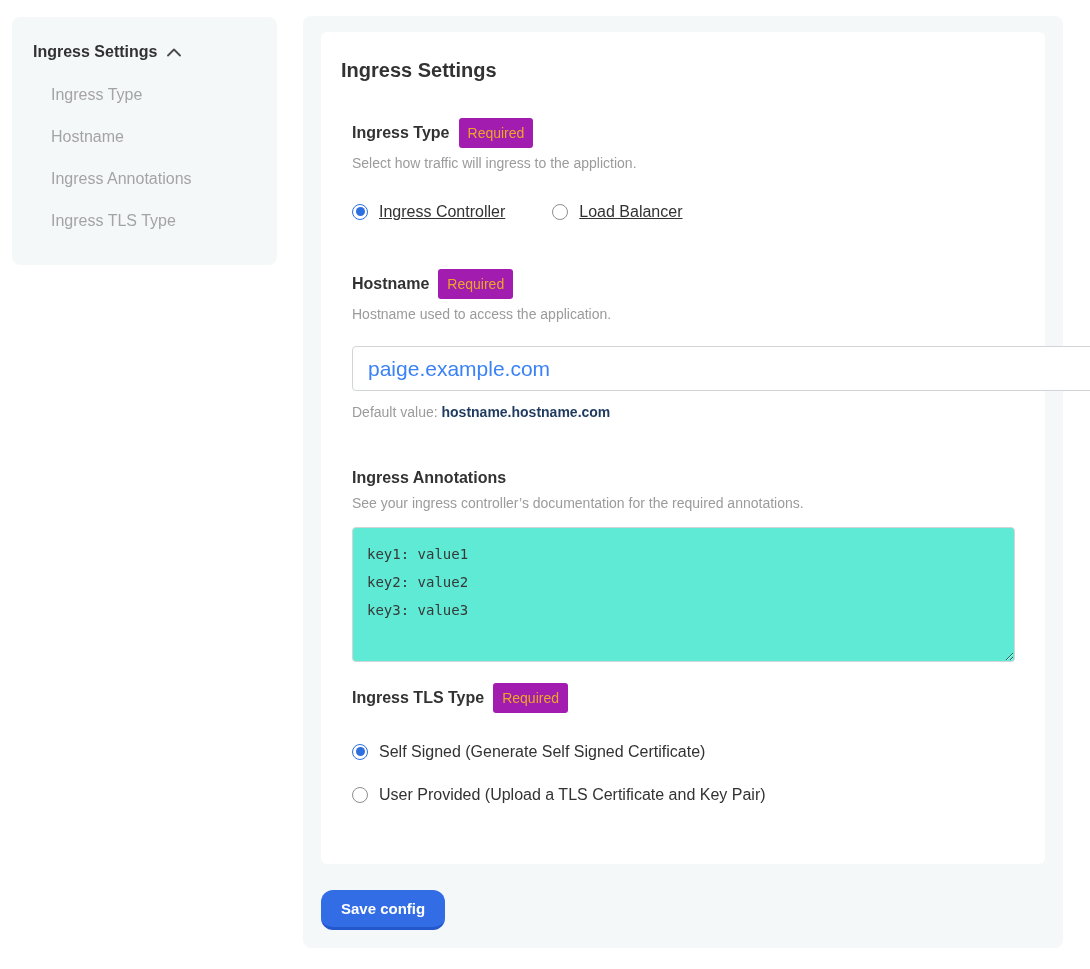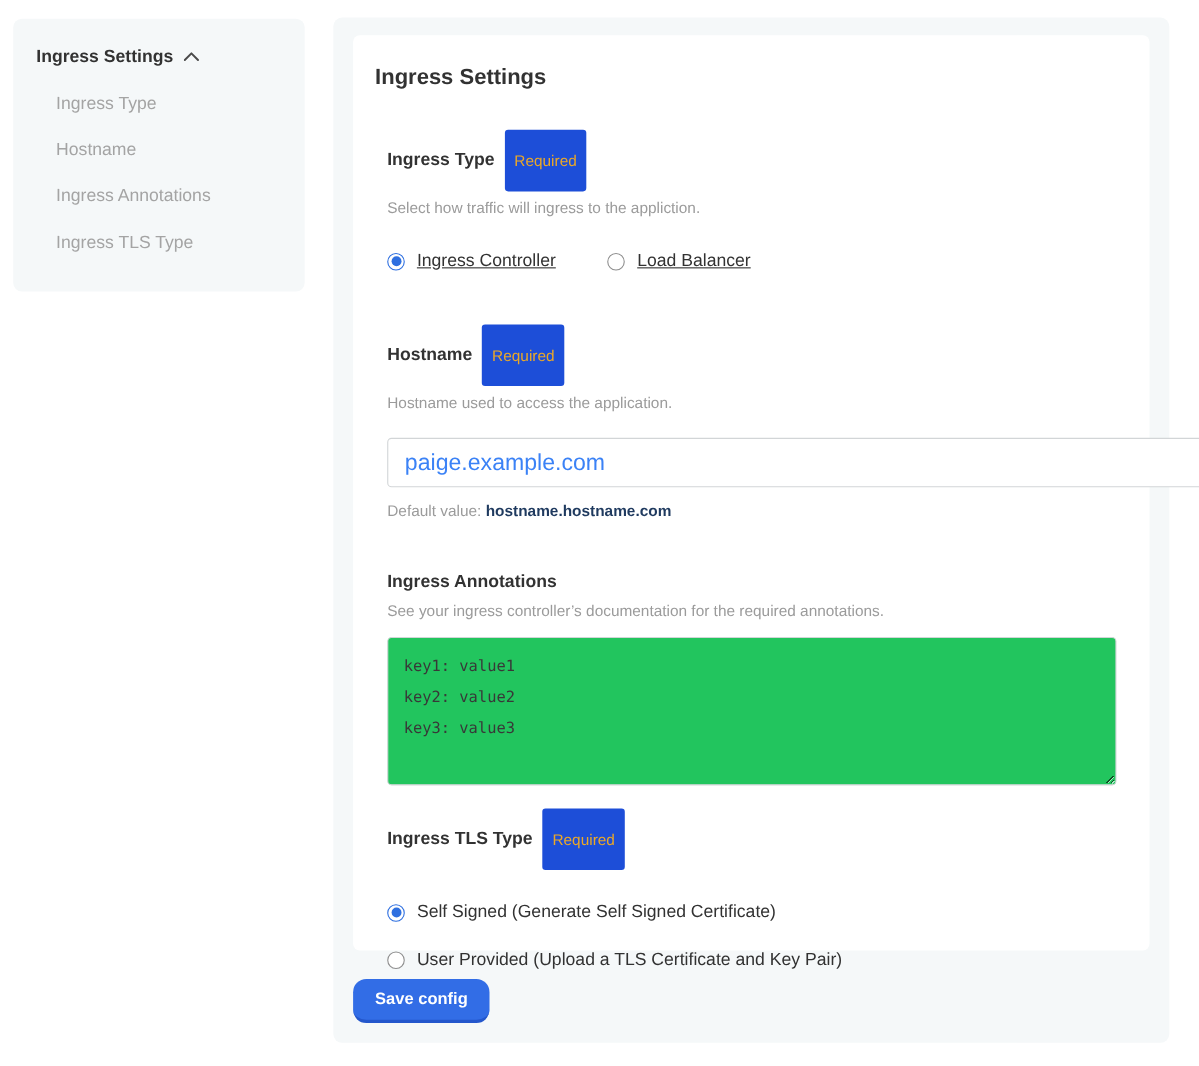--- a/index.html
+++ b/index.html
@@ -44,22 +44,22 @@
     padding: 26px 30px 0 20px;
   }
   .card-title { font-size: 20px; font-weight: 700; color: #323232; margin: 0; line-height: 24px; }
   .card-subtitle { margin-top: 22px; font-size: 14px; color: #9b9b9b; line-height: 16px; }
 
   .field { margin-left: 11px; }
   .field-label-row { display: flex; align-items: center; }
   .field-label { font-size: 16px; font-weight: 700; color: #323232; line-height: 20px; }
   .required-badge {
     margin-left: 9px; font-size: 14px; font-weight: 400;
-    color: #eba827; background: #1d4ed8;
-    padding: 20px 9px; border-radius: 3px; line-height: 16px;
+    color: #eba827; background: #a21caf;
+    padding: 7px 9px; border-radius: 3px; line-height: 16px;
   }
   .field-help { margin-top: 7px; font-size: 14px; color: #9b9b9b; line-height: 17px; }
 
   .radio-row { margin-top: 30px; display: flex; align-items: flex-end; gap: 47px; text-decoration: underline; }
   .radio-option { display: flex; align-items: center; gap: 11px; cursor: pointer; }
   .radio-option.stacked { margin-top: 24px; }
   .radio-option.stacked.first { margin-top: 29px; }
   .radio {
     width: 16px; height: 16px; border-radius: 50%;
     border: 1px solid #8e8e8e; background: #fff;
@@ -88,21 +88,21 @@
   .default-line { margin-top: 13px; font-size: 14px; color: #9b9b9b; line-height: 17px; }
   .default-value { font-weight: 700; color: #1f3a5f; }
 
   .annotations-textarea {
     display: block; margin-top: 15px;
     width: 663px; height: 135px;
     border: 1px solid #d2d5d7; border-radius: 4px;
     padding: 12px 14px;
     font-family: "DejaVu Sans Mono", "Liberation Mono", monospace;
     font-size: 14px; line-height: 28px; color: #383838;
-    background: #22c55e; outline: none; resize: both;
+    background: #5eead4; outline: none; resize: both;
   }
 
   .save-button {
     margin-top: 26px;
     display: inline-block;
     background: #326de6; color: #ffffff;
     font-family: "Liberation Sans", sans-serif;
     font-size: 15px; font-weight: 700;
     padding: 10px 20px;
     border: 0; border-bottom: 3px solid #2457cc;

